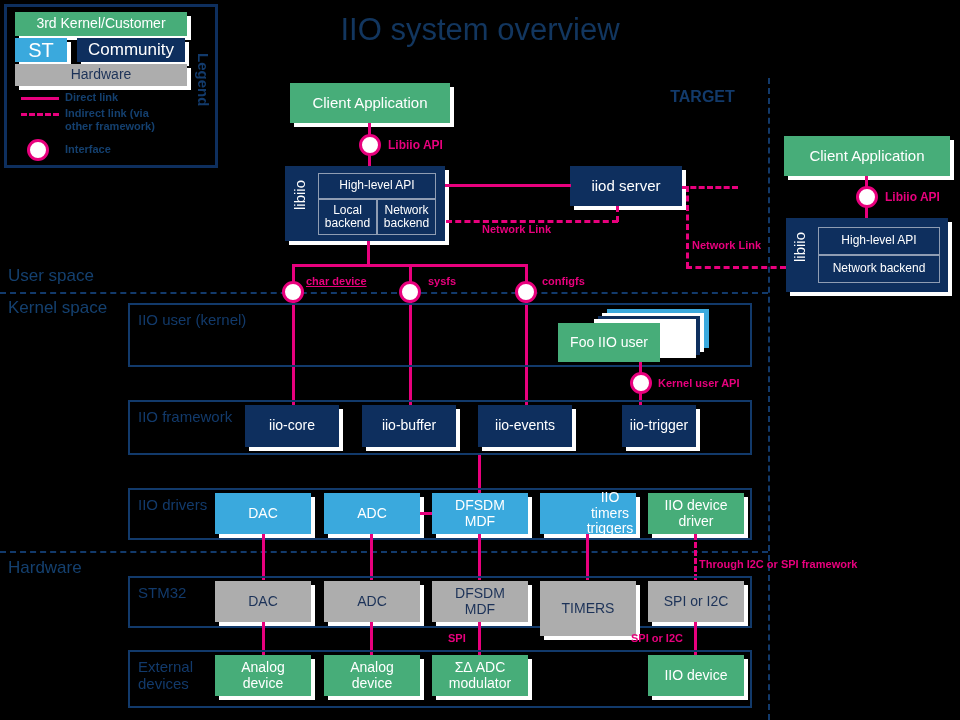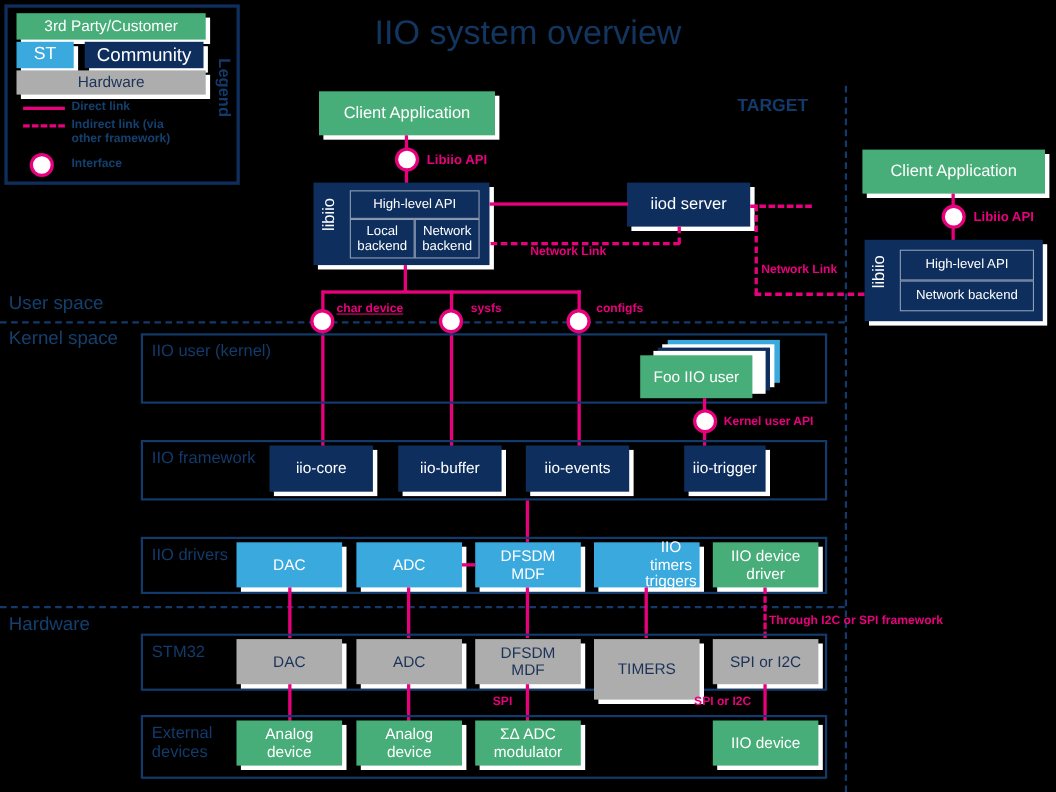--- a/index.html
+++ b/index.html
@@ -64,22 +64,22 @@
   .sub{border:1px solid #8f9db3;color:#fff;display:flex;align-items:center;justify-content:center;text-align:center;font-size:12px;line-height:1.1;}
 </style>
 </head>
 <body>
 
 <div id="root">
 
   <div class="abs" id="title">IIO system overview</div>
 
   <div class="abs" id="legend" style="left:4px;top:4px;width:214px;height:164px;">
-    <div class="abs box shadow green" style="left:8px;top:5px;width:172px;height:24px;font-size:14px;">3rd Party/Customer</div>
-    <div class="abs box shadow lblue" style="left:8px;top:31px;width:52px;height:24px;font-size:16px;">ST</div>
+    <div class="abs box shadow green" style="left:8px;top:5px;width:172px;height:24px;font-size:14px;">3rd Kernel/Customer</div>
+    <div class="abs box shadow lblue" style="left:8px;top:31px;width:52px;height:24px;font-size:20px;">ST</div>
     <div class="abs box shadow navy" style="left:70px;top:31px;width:108px;height:24px;font-size:17px;">Community</div>
     <div class="abs box shadow grey" style="left:8px;top:57px;width:172px;height:22px;font-size:14px;">Hardware</div>
 
     <div class="abs wire wire-h" style="left:14px;top:90px;width:38px;height:3px;"></div>
     <div class="abs legend-txt" style="left:58px;top:84px;">Direct link</div>
 
     <div class="abs dash-h" style="left:14px;top:106px;width:38px;"></div>
     <div class="abs legend-txt" style="left:58px;top:100px;">Indirect link (via
 other framework)</div>
 
@@ -154,21 +154,21 @@
   <div class="abs plabel" style="left:542px;top:275px;">configfs</div>
 
   <div class="abs frame" style="left:128px;top:303px;width:624px;height:64px;">
     <div class="frame-label">IIO user (kernel)</div>
   </div>
 
   <div class="abs lblue" style="left:607px;top:309px;width:102px;height:39px;"></div>
   <div class="abs" style="left:602px;top:313px;width:102px;height:39px;background:#fff;"></div>
   <div class="abs navy" style="left:598px;top:316px;width:102px;height:39px;"></div>
   <div class="abs" style="left:594px;top:319px;width:102px;height:39px;background:#fff;"></div>
-  <div class="abs box green" style="left:582px;top:323px;width:102px;height:39px;font-size:14px;">Foo IIO user</div>
+  <div class="abs box green" style="left:558px;top:323px;width:102px;height:39px;font-size:14px;">Foo IIO user</div>
 
   <div class="abs wire wire-v" style="left:639px;top:362px;height:44px;"></div>
   <div class="abs iface" style="left:630px;top:372px;"></div>
   <div class="abs plabel" style="left:658px;top:377px;">Kernel user API</div>
 
   <div class="abs frame" style="left:128px;top:400px;width:624px;height:55px;">
     <div class="frame-label">IIO framework</div>
   </div>
   <div class="abs box shadow navy" style="left:245px;top:405px;width:94px;height:42px;font-size:14px;">iio-core</div>
   <div class="abs box shadow navy" style="left:362px;top:405px;width:94px;height:42px;font-size:14px;">iio-buffer</div>

